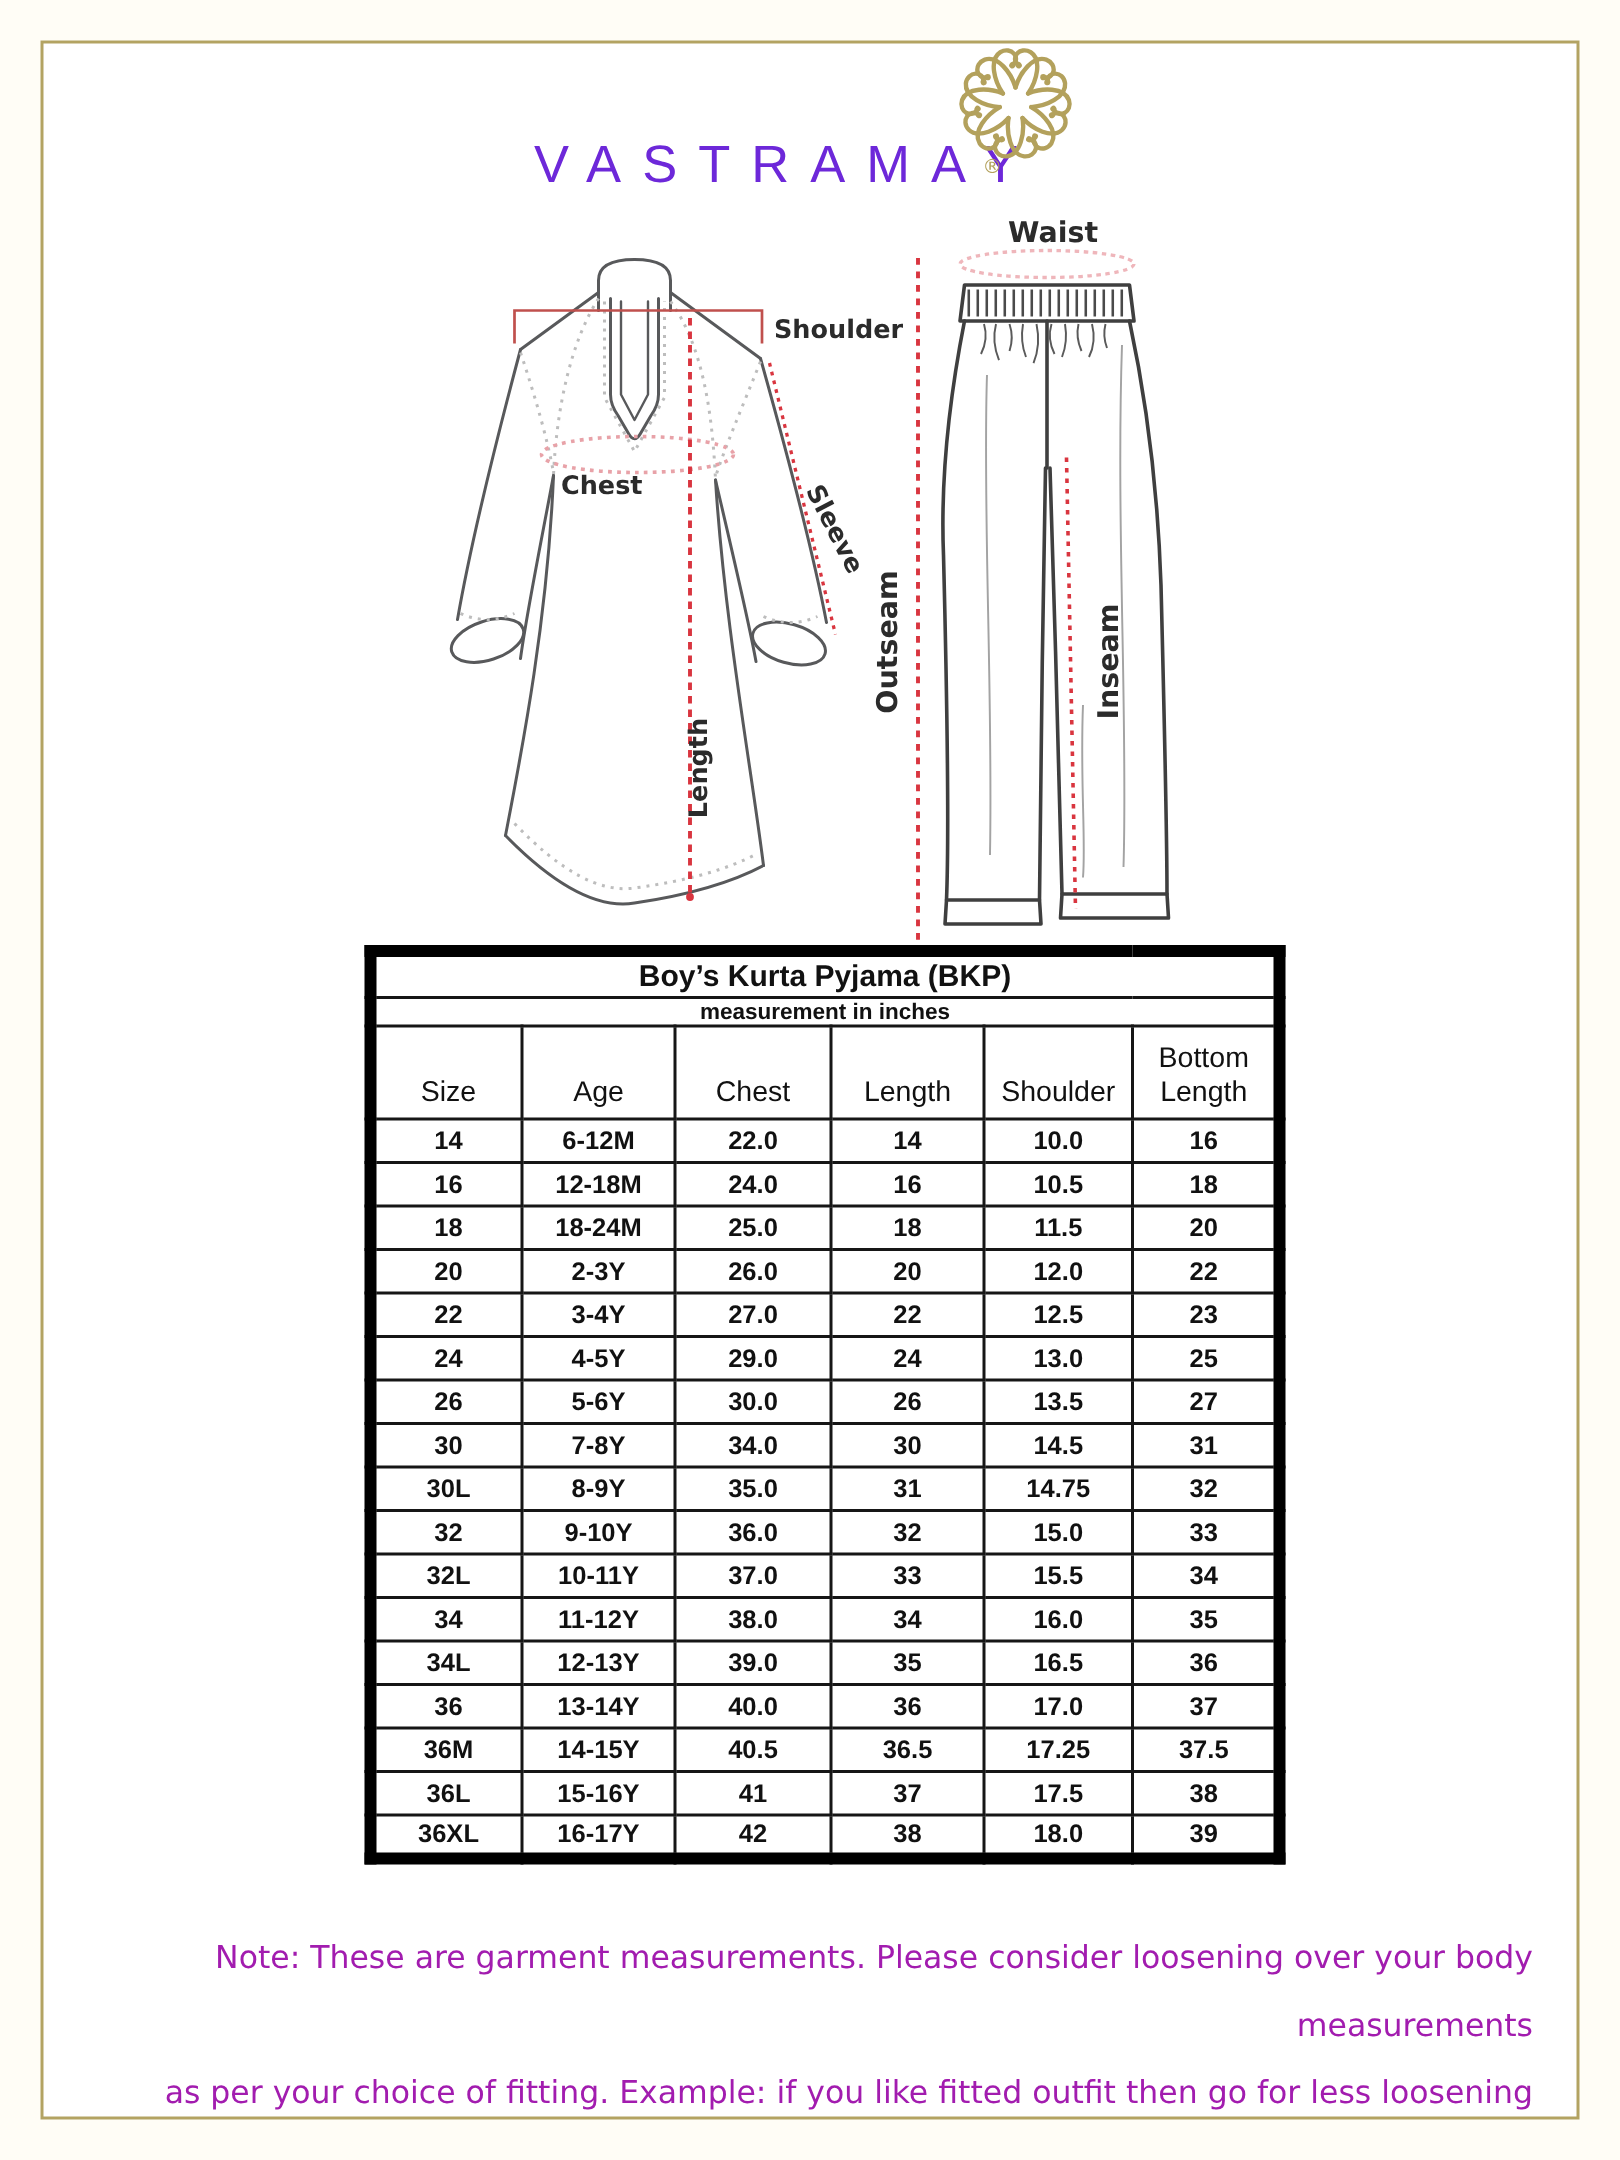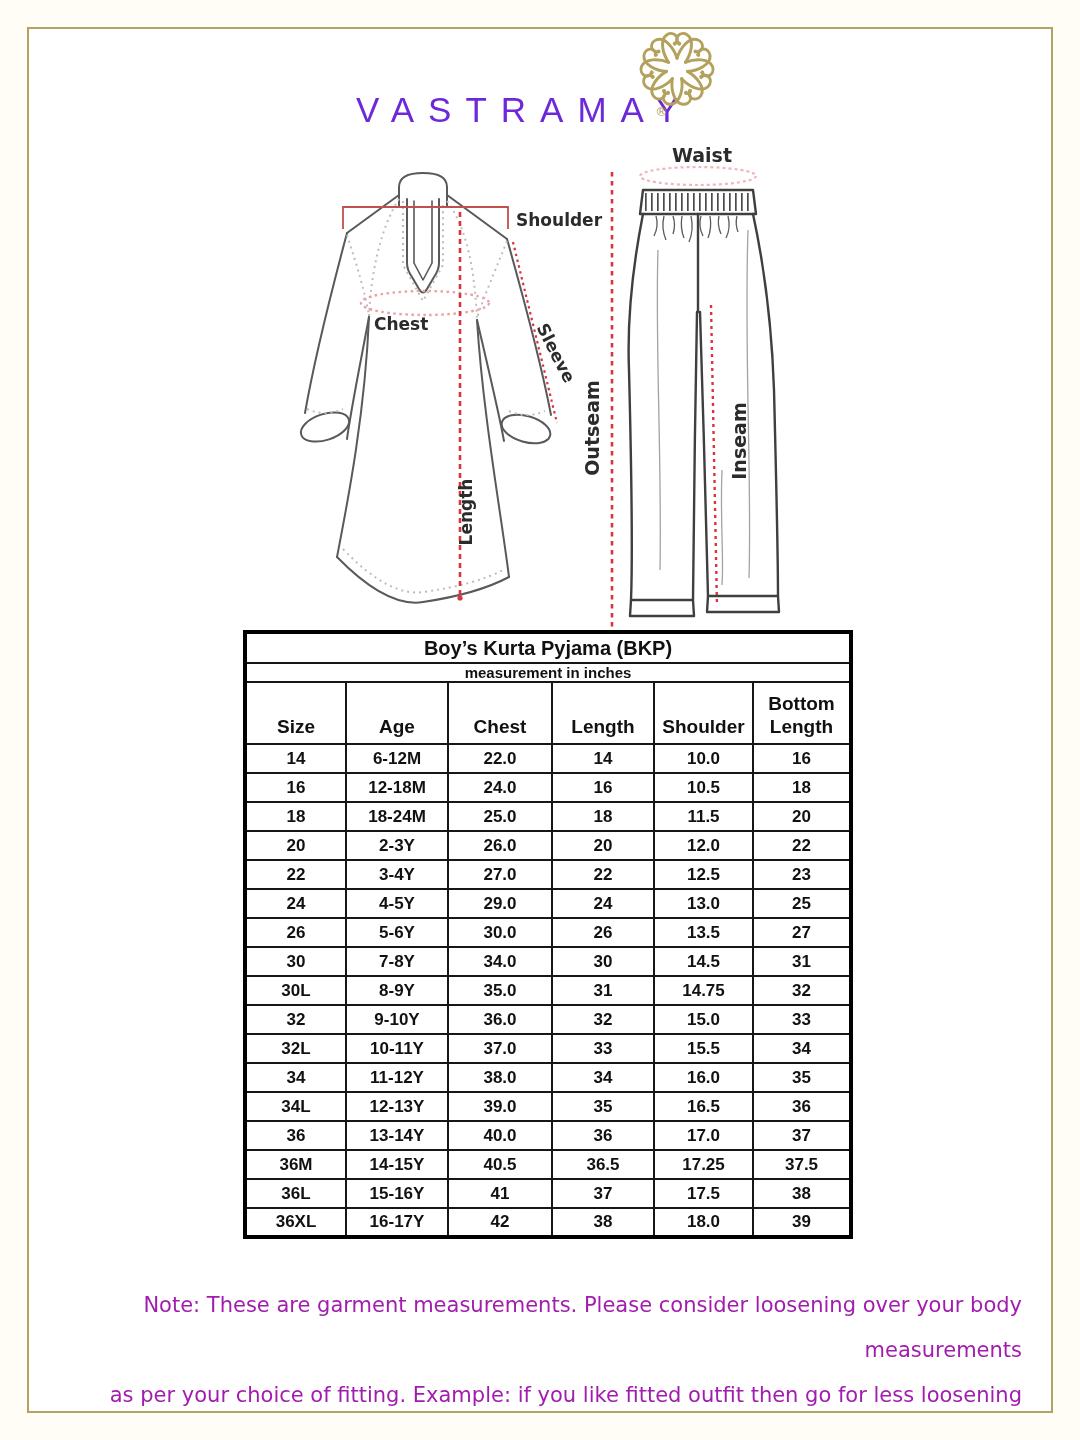--- a/index.html
+++ b/index.html
@@ -43,32 +43,32 @@
   .lbl-waist    { left:672px; top:4px;  font-size:19px; }
   .lbl-shoulder { left:516px; top:70px; }
   .lbl-chest    { left:374px; top:174px; }
   .lbl-sleeve   { left:556px; top:213px; transform:translate(-50%,-50%) rotate(63deg); }
   .lbl-length   { left:466px; top:372px; }
   .lbl-outseam  { left:592px; top:288px; }
   .lbl-inseam   { left:739px; top:301px; }
   
   .size-table {
     position:absolute; left:243px; top:630px; width:606px;
-    border-collapse:collapse; border:4px solid #000000;
+    border-collapse:collapse; border:8px solid #000000;
     font-family:"Liberation Sans", sans-serif;
     table-layout:fixed;
     padding-left:20px;
   }
   .size-table th, .size-table td {
     border:2px solid #161616; text-align:center; color:#111;
   }
   .t-title { font-size:20px; font-weight:700; height:31px; border-bottom-width:2px; }
   .t-sub   { font-size:15px; font-weight:700; height:16px; }
   .t-head th {
-    height:62px; font-size:19px; font-weight:700;
+    height:62px; font-size:19px; font-weight:400;
     vertical-align:bottom; padding-bottom:4px; line-height:1.2;
   }
   .size-table tbody td {
     height:29px; font-size:17px; font-weight:700; padding:0;
   }
   
   .note {
     position:absolute; left:36px; top:1283px; width:986px;
     text-align:right; font-size:21px; line-height:45px; color:#a21caf;
     font-weight:500;

